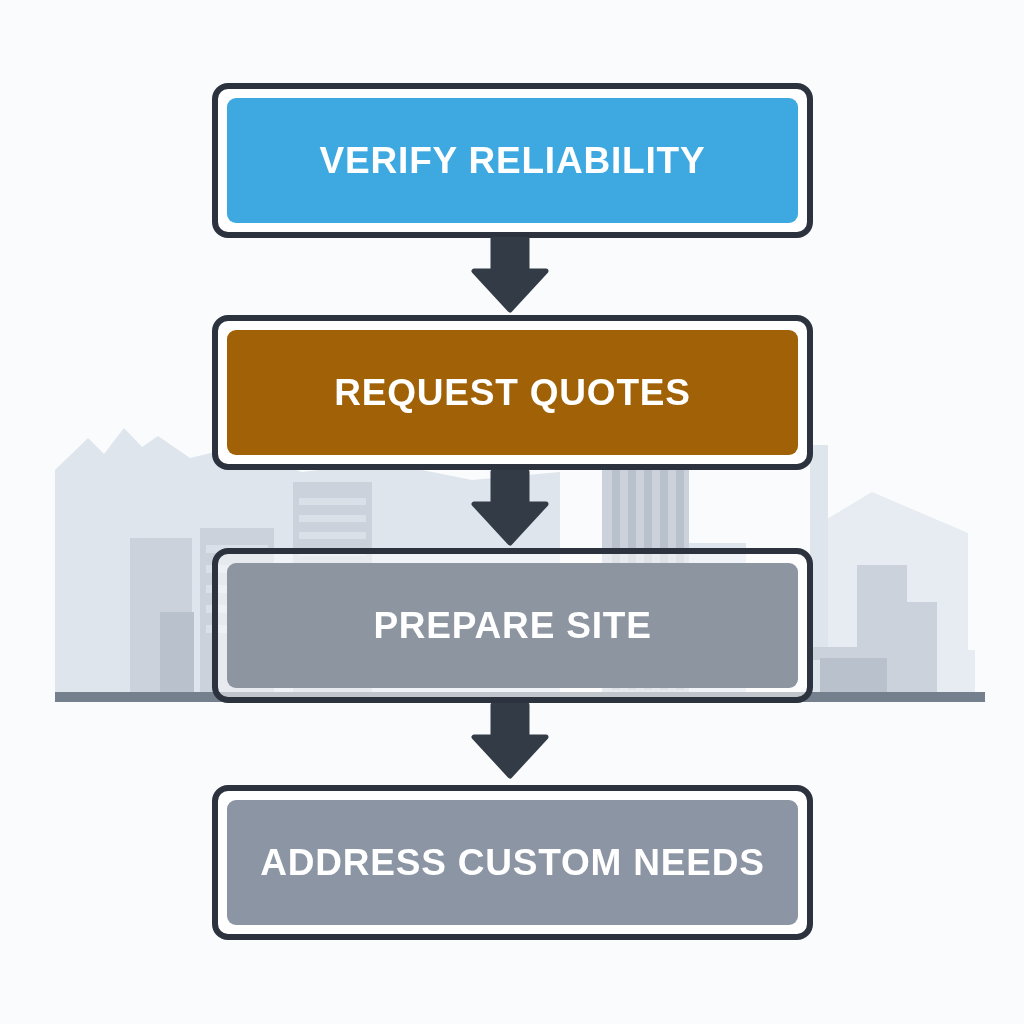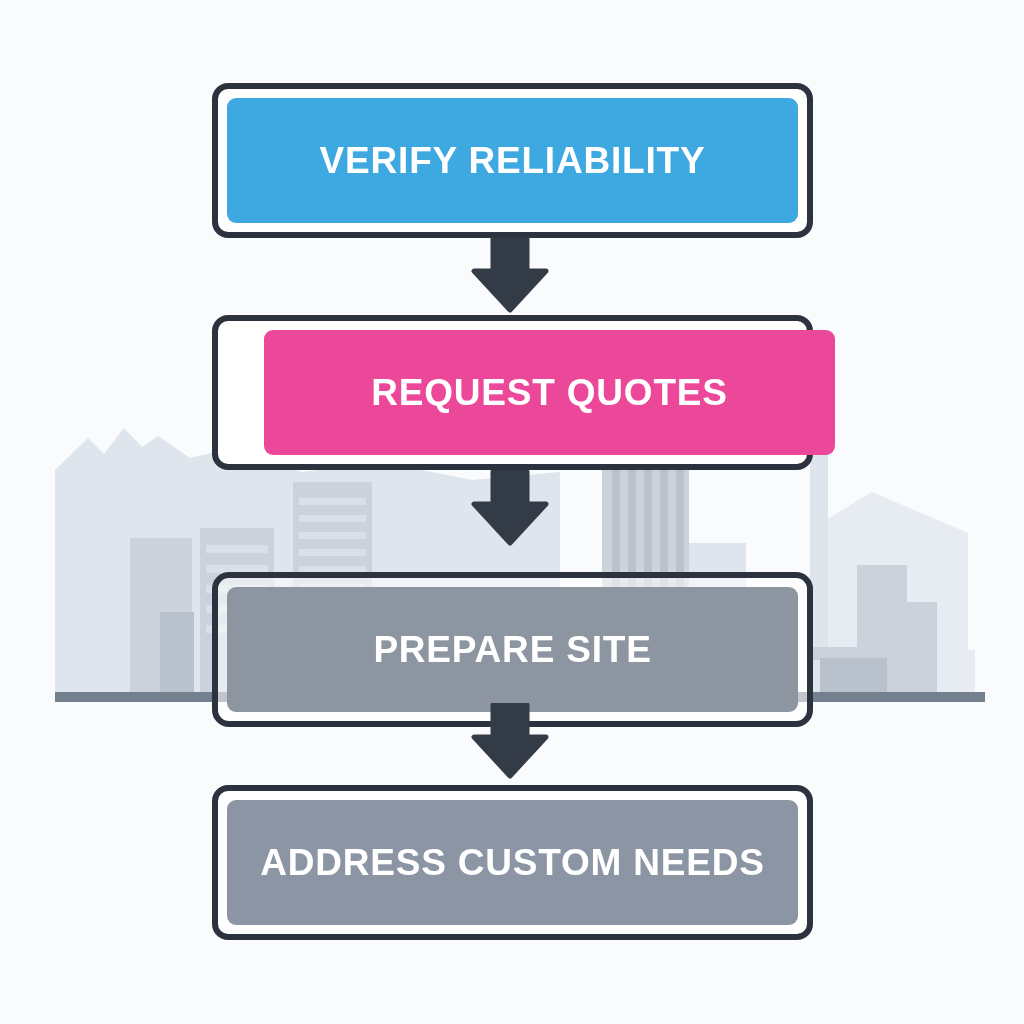--- a/index.html
+++ b/index.html
@@ -29,21 +29,21 @@
   }
   .step-label{
     color:#ffffff;
     font-size:37px;
     font-weight:700;
     letter-spacing:0.8px;
     white-space:nowrap;
   }
   .pos-1{top:83px;}
   .pos-2{top:315px;}
-  .pos-3{top:572px;border-radius:17px;}
+  .pos-3{top:548px;}
   .pos-4{top:785px;}
   .flow-arrow{position:absolute;z-index:4;left:470px;width:80px;height:78px;}
   .arr-1{top:237px;}
   .arr-2{top:470px;}
   .arr-3{top:703px;}
 </style>
 </head>
 <body>
 
 <div class="canvas">
@@ -104,21 +104,21 @@
     <div class="step-fill" style="background: rgb(62, 169, 225);">
       <span class="step-label">VERIFY RELIABILITY</span>
     </div>
   </div>
 
   <svg class="flow-arrow arr-1" viewBox="0 0 80 78" xmlns="http://www.w3.org/2000/svg">
     <polygon points="23,2 57,2 57,34 76,34 40,73 4,34 23,34" stroke="#333B47" stroke-width="5" stroke-linejoin="round" fill="#333B47"></polygon>
   </svg>
 
   <div class="step-box pos-2">
-    <div class="step-fill" style="background: #ec4899; margin-left: 37px;">
+    <div class="step-fill" style="background: #a16207;">
       <span class="step-label">REQUEST QUOTES</span>
     </div>
   </div>
 
   <svg class="flow-arrow arr-2" viewBox="0 0 80 78" xmlns="http://www.w3.org/2000/svg">
     <polygon points="23,2 57,2 57,34 76,34 40,73 4,34 23,34" stroke="#333B47" stroke-width="5" stroke-linejoin="round" fill="#333B47"></polygon>
   </svg>
 
   <div class="step-box pos-3 translucent">
     <div class="step-fill" style="background: rgb(141, 149, 160);">

